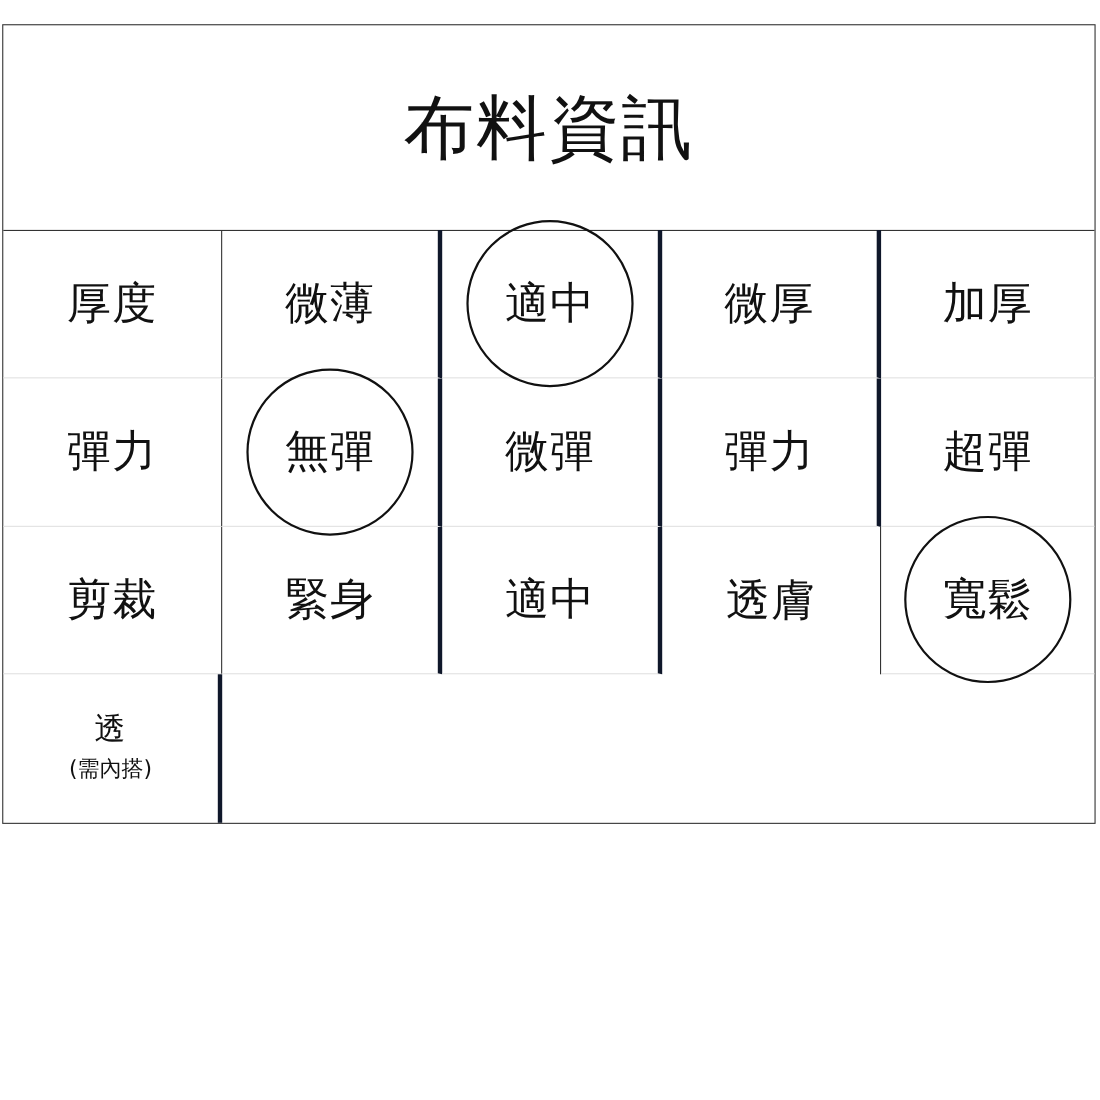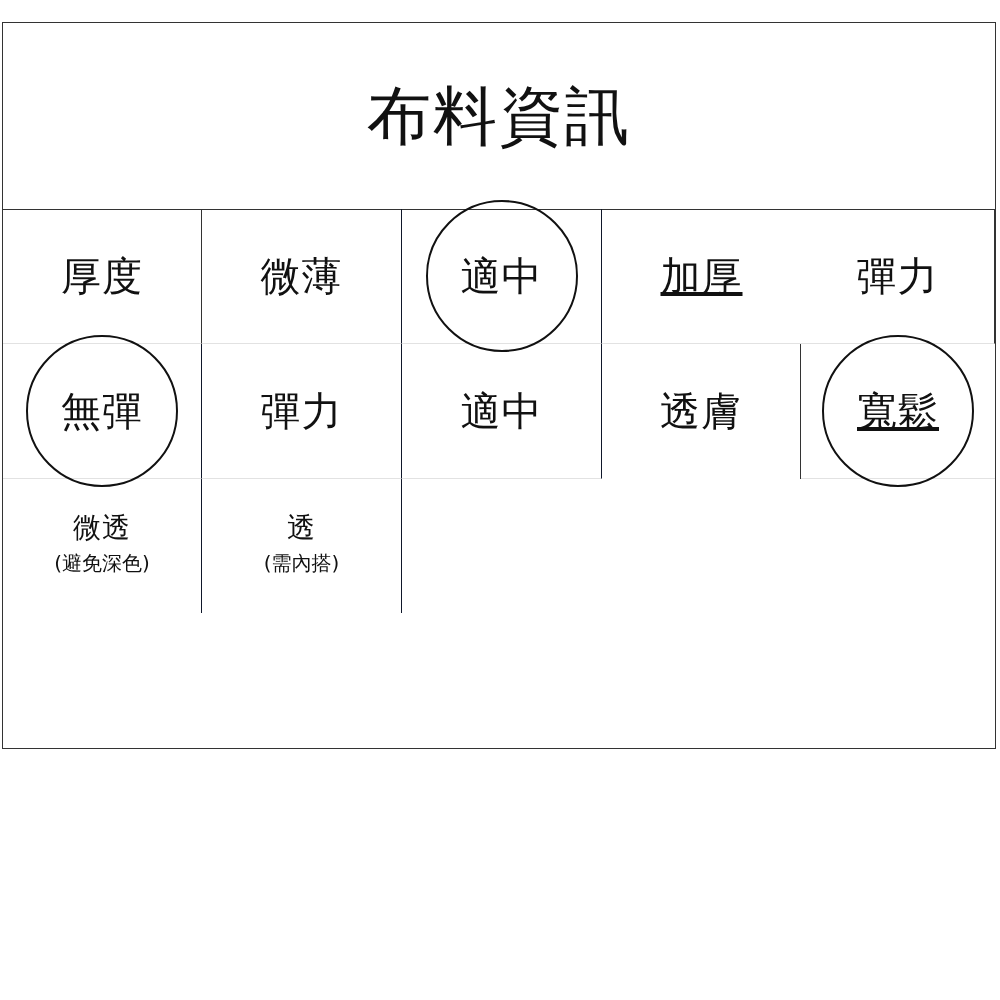--- a/index.html
+++ b/index.html
@@ -8,24 +8,24 @@
     .table { position: absolute; left: 2px; top: 22px; width: 994px; height: 727px;
              border: 1.5px solid #333; box-sizing: border-box; }
     .title-cell { position: absolute; left: 0; top: 0; right: 0; height: 186px;
                   border-bottom: 1.5px solid #333; display: flex; align-items: center;
                   justify-content: center; }
     .title-cell span { font-size: 64px; letter-spacing: 2px; font-weight: 300; }
     .grid { position: absolute; left: 0; top: 186px; right: 0; bottom: 0;
             display: grid; grid-template-columns: 199px 200px 200px 199px 1fr;
             grid-template-rows: repeat(4, 1fr); }
     .cell { position: relative; display: flex; flex-direction: column; align-items: center;
-            justify-content: center; border-right: 1px solid #0f172a;
+            justify-content: center; border-right: 4px solid #0f172a;
             border-bottom: 1px solid #e2e2e2; box-sizing: border-box; }
     .cell.label { border-right: 1.5px solid #333; }
-    .cell.last-col { border-right: none; text-decoration: underline; }
+    .cell.last-col { border-right: none; }
     .cell.last-row { border-bottom: none; }
     .main { font-size: 40px; line-height: 1; letter-spacing: 1px; }
     .main.small { font-size: 28px; }
     .sub { font-size: 20px; margin-top: 8px; }
     .circle { position: absolute; width: 152px; height: 152px; border: 2px solid #111;
               border-radius: 50%; left: 50%; top: 50%; transform: translate(-50%, -50%);
               box-sizing: border-box; pointer-events: none; }
   </style>
 </head>
 <body>
@@ -39,51 +39,62 @@
     <div class="cell label">
         <span class="main">厚度</span>
       </div>
     <div class="cell">
         <span class="main">微薄</span>
       </div>
     <div class="cell">
         <span class="main">適中</span>
         <div class="circle"></div>
       </div>
+    <div class="cell">
+        <span class="main">微厚</span>
+      </div>
     <div class="cell last-col">
         <span class="main">加厚</span>
       </div>
 
     <div class="cell label">
         <span class="main">彈力</span>
       </div>
     <div class="cell">
         <span class="main">無彈</span>
         <div class="circle"></div>
       </div>
     <div class="cell">
+        <span class="main">微彈</span>
+      </div>
+    <div class="cell">
         <span class="main">彈力</span>
       </div>
+    <div class="cell last-col">
+        <span class="main">超彈</span>
+      </div>
 
+    <div class="cell label">
+        <span class="main">剪裁</span>
+      </div>
+    <div class="cell">
+        <span class="main">緊身</span>
+      </div>
     <div class="cell">
         <span class="main">適中</span>
       </div>
     <div class="cell label last-row">
         <span class="main">透膚</span>
       </div>
 
     <div class="cell last-col">
         <span class="main">寬鬆</span>
         <div class="circle"></div>
       </div>
     <div class="cell last-row">
-        <span class="main small">微透</span>
-        <span class="sub">(避免深色)</span>
-      </div>
-    <div class="cell last-row">
         <span class="main small">透</span>
         <span class="sub">(需內搭)</span>
       </div>
     <div class="cell last-col last-row">
         <span class="main"></span>
       </div>
   </div>
 </div>
 
 </body></html>

